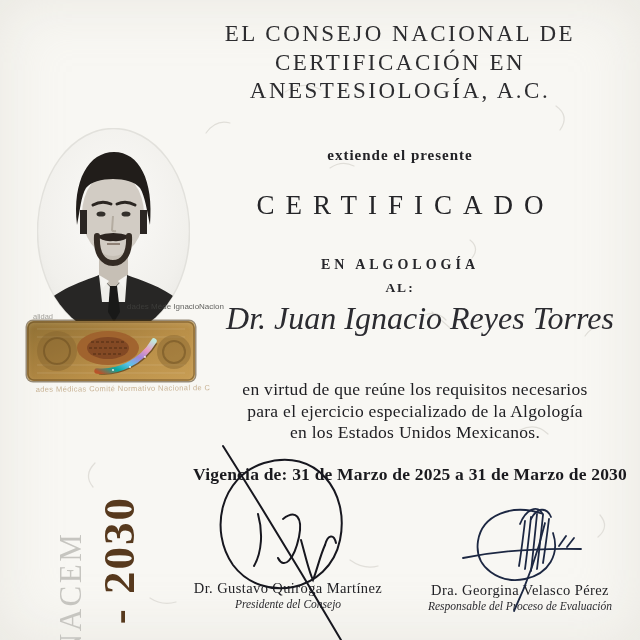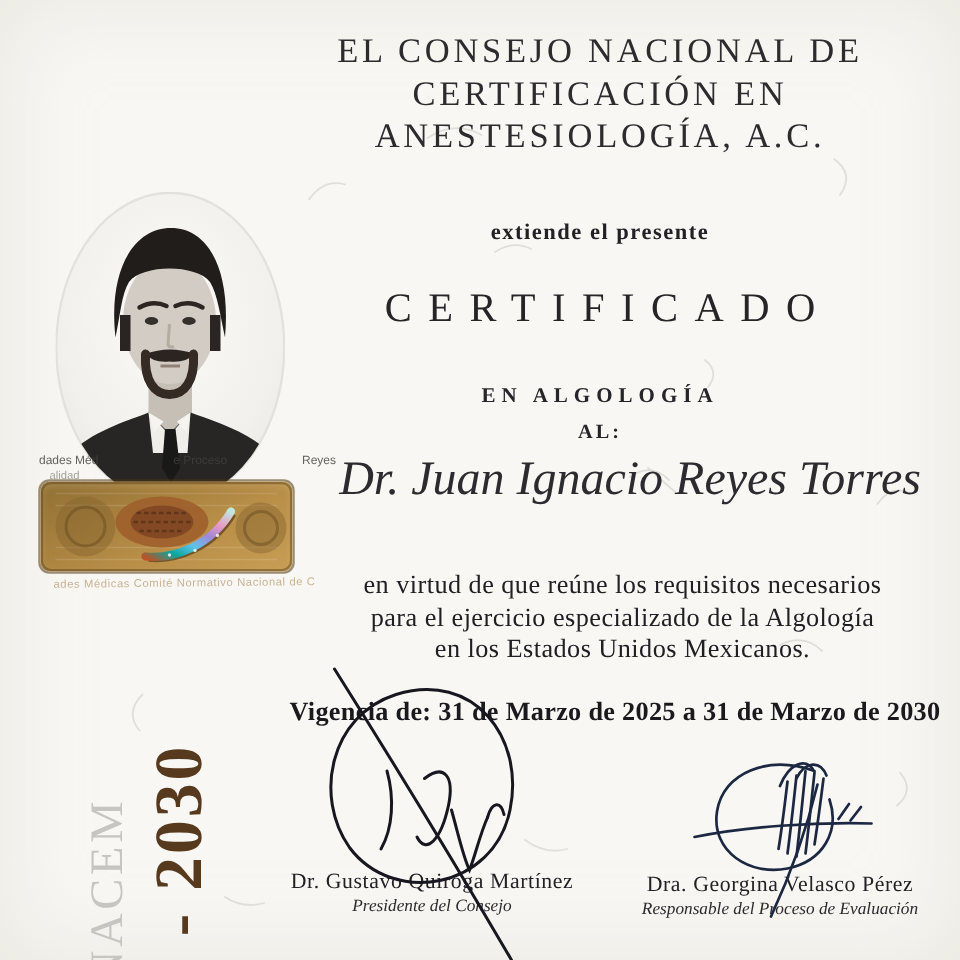--- a/index.html
+++ b/index.html
@@ -32,21 +32,21 @@
   
   .sig-block{width:250px;text-align:center;}
   .sig-left{left:163px;top:580px;}
   .sig-right{left:395px;top:582px;}
   .sig-name{font-size:14.5px;letter-spacing:.4px;color:#222226;}
   .sig-title{font-size:11.5px;font-style:italic;margin-top:1px;color:#2a2a2e;}
   
   .photo{left:37px;top:128px;width:153px;height:207px;z-index:2;}
   .photo-overlay{left:26px;top:302px;width:198px;z-index:3;
     font-family:"Liberation Sans",sans-serif;font-size:8px;color:rgba(65,65,62,.82);
-    display:flex;justify-content:space-between;white-space:nowrap;}
+    display:flex;justify-content:flex-end;white-space:nowrap;}
   .photo-overlay2{left:33px;top:312px;width:150px;z-index:3;
     font-family:"Liberation Sans",sans-serif;font-size:7.5px;color:rgba(90,88,80,.55);
     display:flex;justify-content:flex-end;white-space:nowrap;flex-direction:column;}
   .hologram{left:27px;top:321px;width:168px;height:60px;z-index:4;border-radius:6px;
     background:linear-gradient(155deg,#8f7034 0%,#a8813f 35%,#b98f48 60%,#c89e55 100%);
     box-shadow:0 0 0 1.5px rgba(74,52,18,.55), inset 0 2px 6px rgba(255,235,190,.25);}
   .holo-caption{left:18px;top:384px;width:210px;z-index:2;text-align:center;
     font-family:"Liberation Sans",sans-serif;font-size:7.5px;letter-spacing:.4px;
     color:rgba(168,132,84,.6);white-space:nowrap;transform:rotate(-.6deg);}
   
@@ -146,22 +146,22 @@
         <path d="M62 147 L 76 162 L 90 147 L 88 174 L 65 174 Z" fill="#efeeea"></path>
         <path d="M73 158 L 80 158 L 83 184 L 77 194 L 71 184 Z" fill="#191918"></path>
         <path d="M62 147 L 72 153 L 66 160 Z" fill="#f5f4f1"></path>
         <path d="M90 147 L 81 153 L 87 160 Z" fill="#f5f4f1"></path>
       </g>
     </svg>
   </div>
 
   <div class="abs photo-overlay">
     <span>dades Méd</span>
-    <span>e Proceso</span>
-    <span>Reyes</span>
+    <span>e Ignacio</span>
+    <span>Nacion</span>
   </div>
   <div class="abs photo-overlay2">
     <span>alidad</span>
     <span>Marzo</span>
   </div>
 
   <div class="abs hologram">
     <svg width="168" height="60" viewBox="0 0 168 60">
       <defs>
         <linearGradient id="rbow" x1="0" y1="1" x2="1" y2="0">

